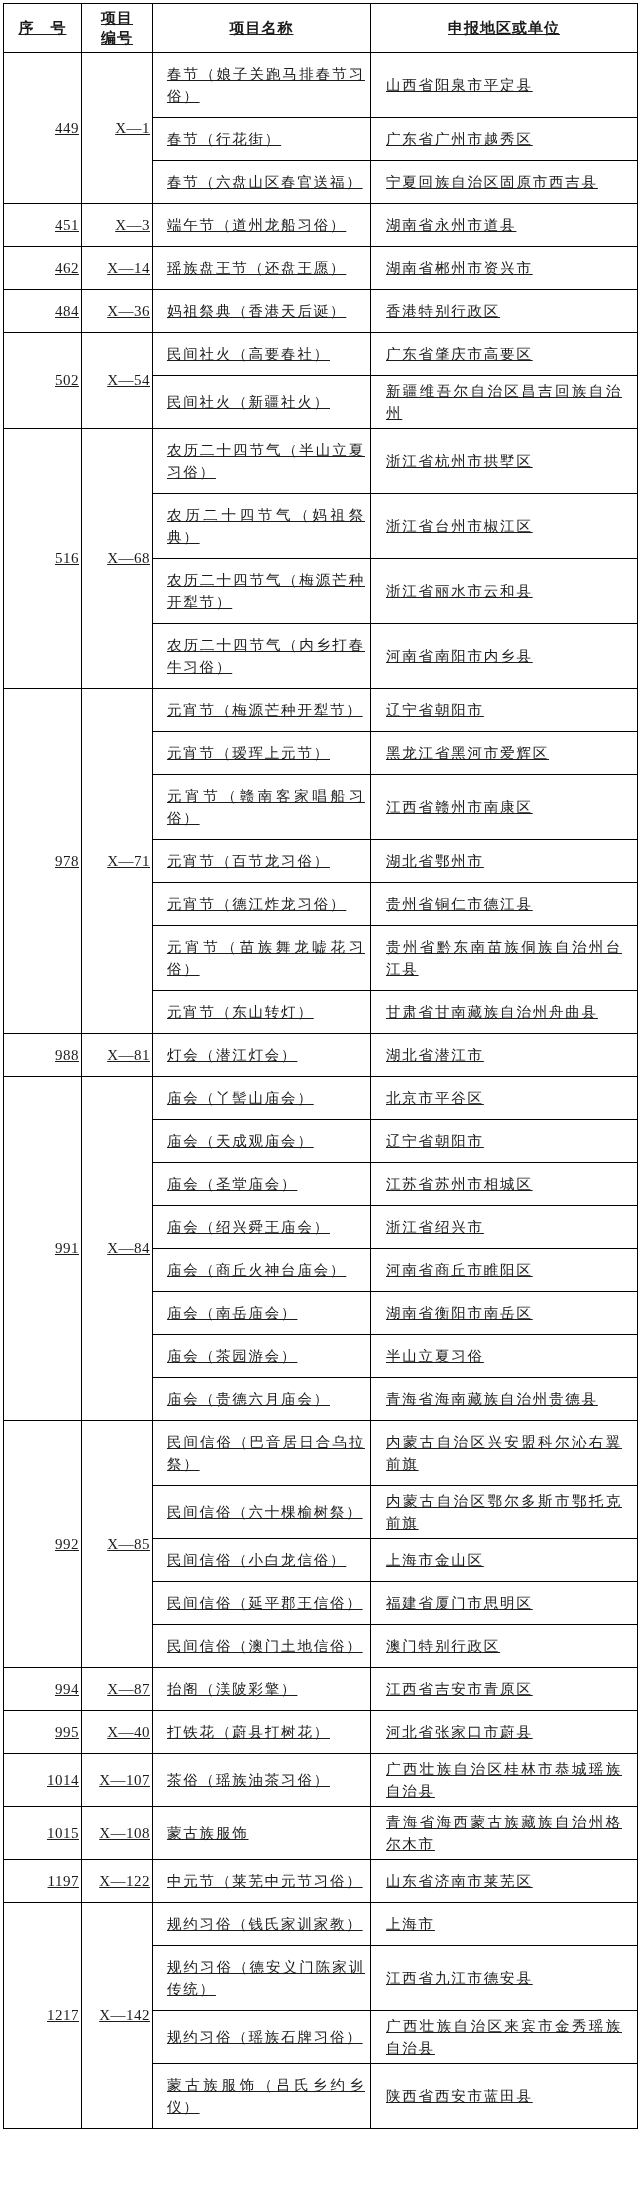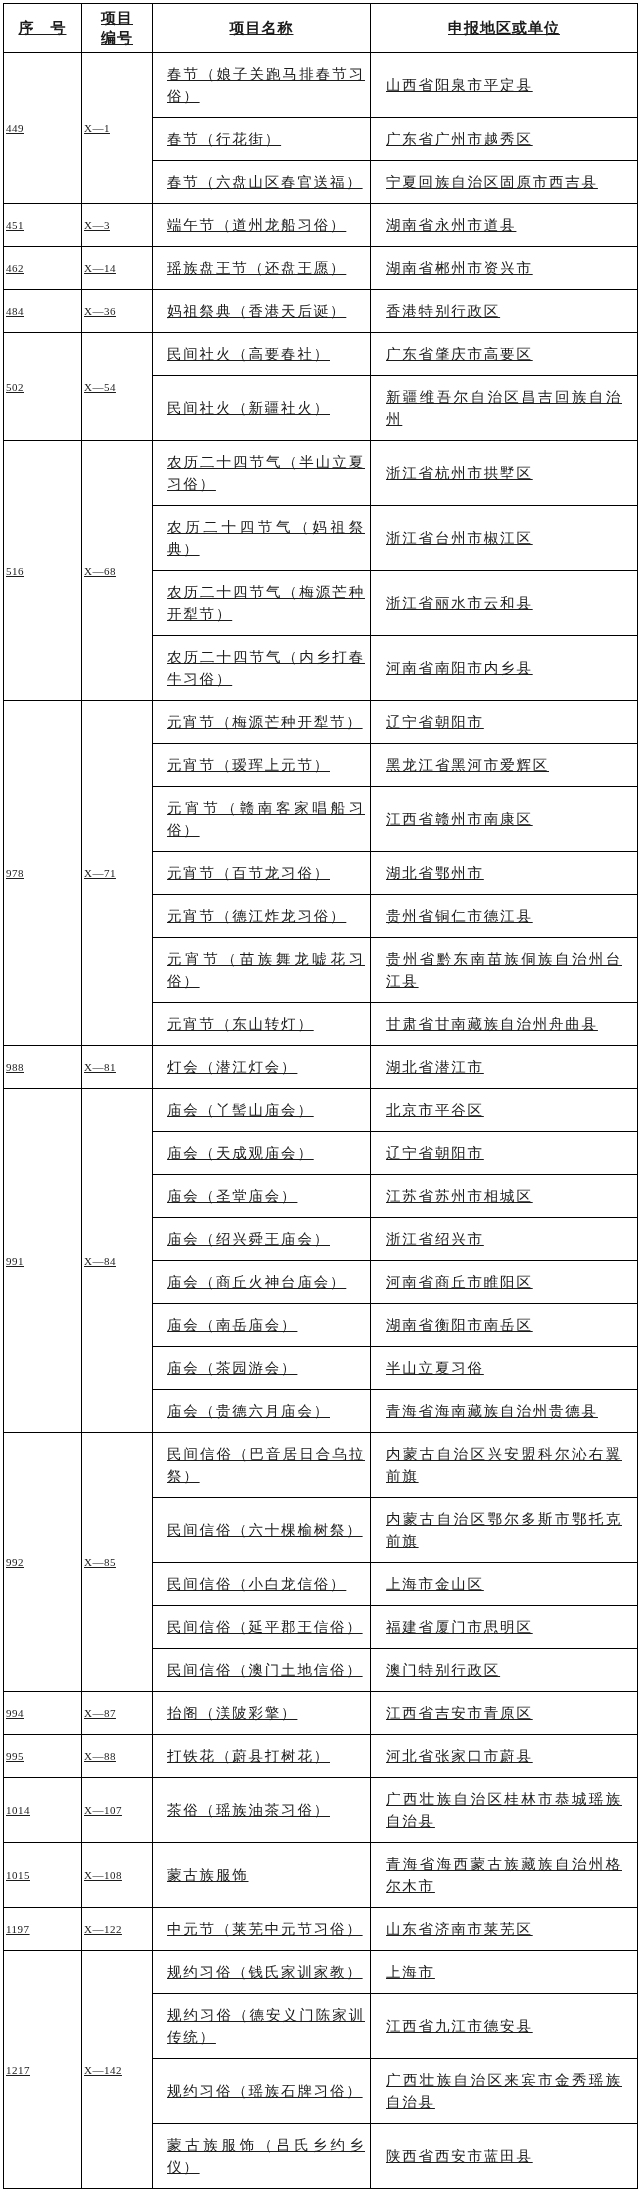--- a/index.html
+++ b/index.html
@@ -2,25 +2,25 @@
 <html><head>
 <meta charset="utf-8">
 <style>
   html,body{margin:0;padding:0;background:#ffffff;}
   body{width:640px;font-family:"Liberation Serif","DejaVu Serif",serif;color:#1c1c1c;}
   .doc{padding:3px;}
   table.heritage{border-collapse:collapse;width:634px;table-layout:fixed;text-decoration:underline;}
   .heritage th,.heritage td{border:1px solid #000;vertical-align:middle;box-sizing:border-box;}
   .heritage th{font-weight:bold;font-size:15px;line-height:20px;text-align:center;
     padding:4px 1px;letter-spacing:1px;white-space:pre-line;}
-  td.c-serial,td.c-code{text-align:left;font-size:11px;letter-spacing:0.5px;padding:2px;}
+  td.c-serial,td.c-code{text-align:right;font-size:15px;letter-spacing:0.5px;padding:2px;}
   td.c-name,td.c-region{font-size:14.5px;line-height:22px;letter-spacing:1.8px;
     text-align:justify;text-align-last:left;word-break:normal;line-break:strict;}
   td.c-name{padding:10px 5px 10px 14px;}
-  td.c-region{padding:10px 15px;border-radius:20px;}
+  td.c-region{padding:4px 15px;border-radius:20px;}
   col.w-serial{width:78px;}
   col.w-code{width:71px;}
   col.w-name{width:218px;}
   col.w-region{width:267px;}
 </style>
 </head>
 <body>
 
 <div class="doc">
   <table class="heritage">
@@ -193,21 +193,21 @@
           <td class="c-region">澳门特别行政区</td>
         </tr>
         <tr>
           <td class="c-serial" rowspan="1">994</td>
           <td class="c-code" rowspan="1">X—87</td>
           <td class="c-name">抬阁（渼陂彩擎）</td>
           <td class="c-region">江西省吉安市青原区</td>
         </tr>
         <tr>
           <td class="c-serial" rowspan="1">995</td>
-          <td class="c-code" rowspan="1">X—88</td>
+          <td class="c-code" rowspan="1">X—40</td>
           <td class="c-name">打铁花（蔚县打树花）</td>
           <td class="c-region">河北省张家口市蔚县</td>
         </tr>
         <tr>
           <td class="c-serial" rowspan="1">1014</td>
           <td class="c-code" rowspan="1">X—107</td>
           <td class="c-name">茶俗（瑶族油茶习俗）</td>
           <td class="c-region">广西壮族自治区桂林市恭城瑶族自治县</td>
         </tr>
         <tr>

